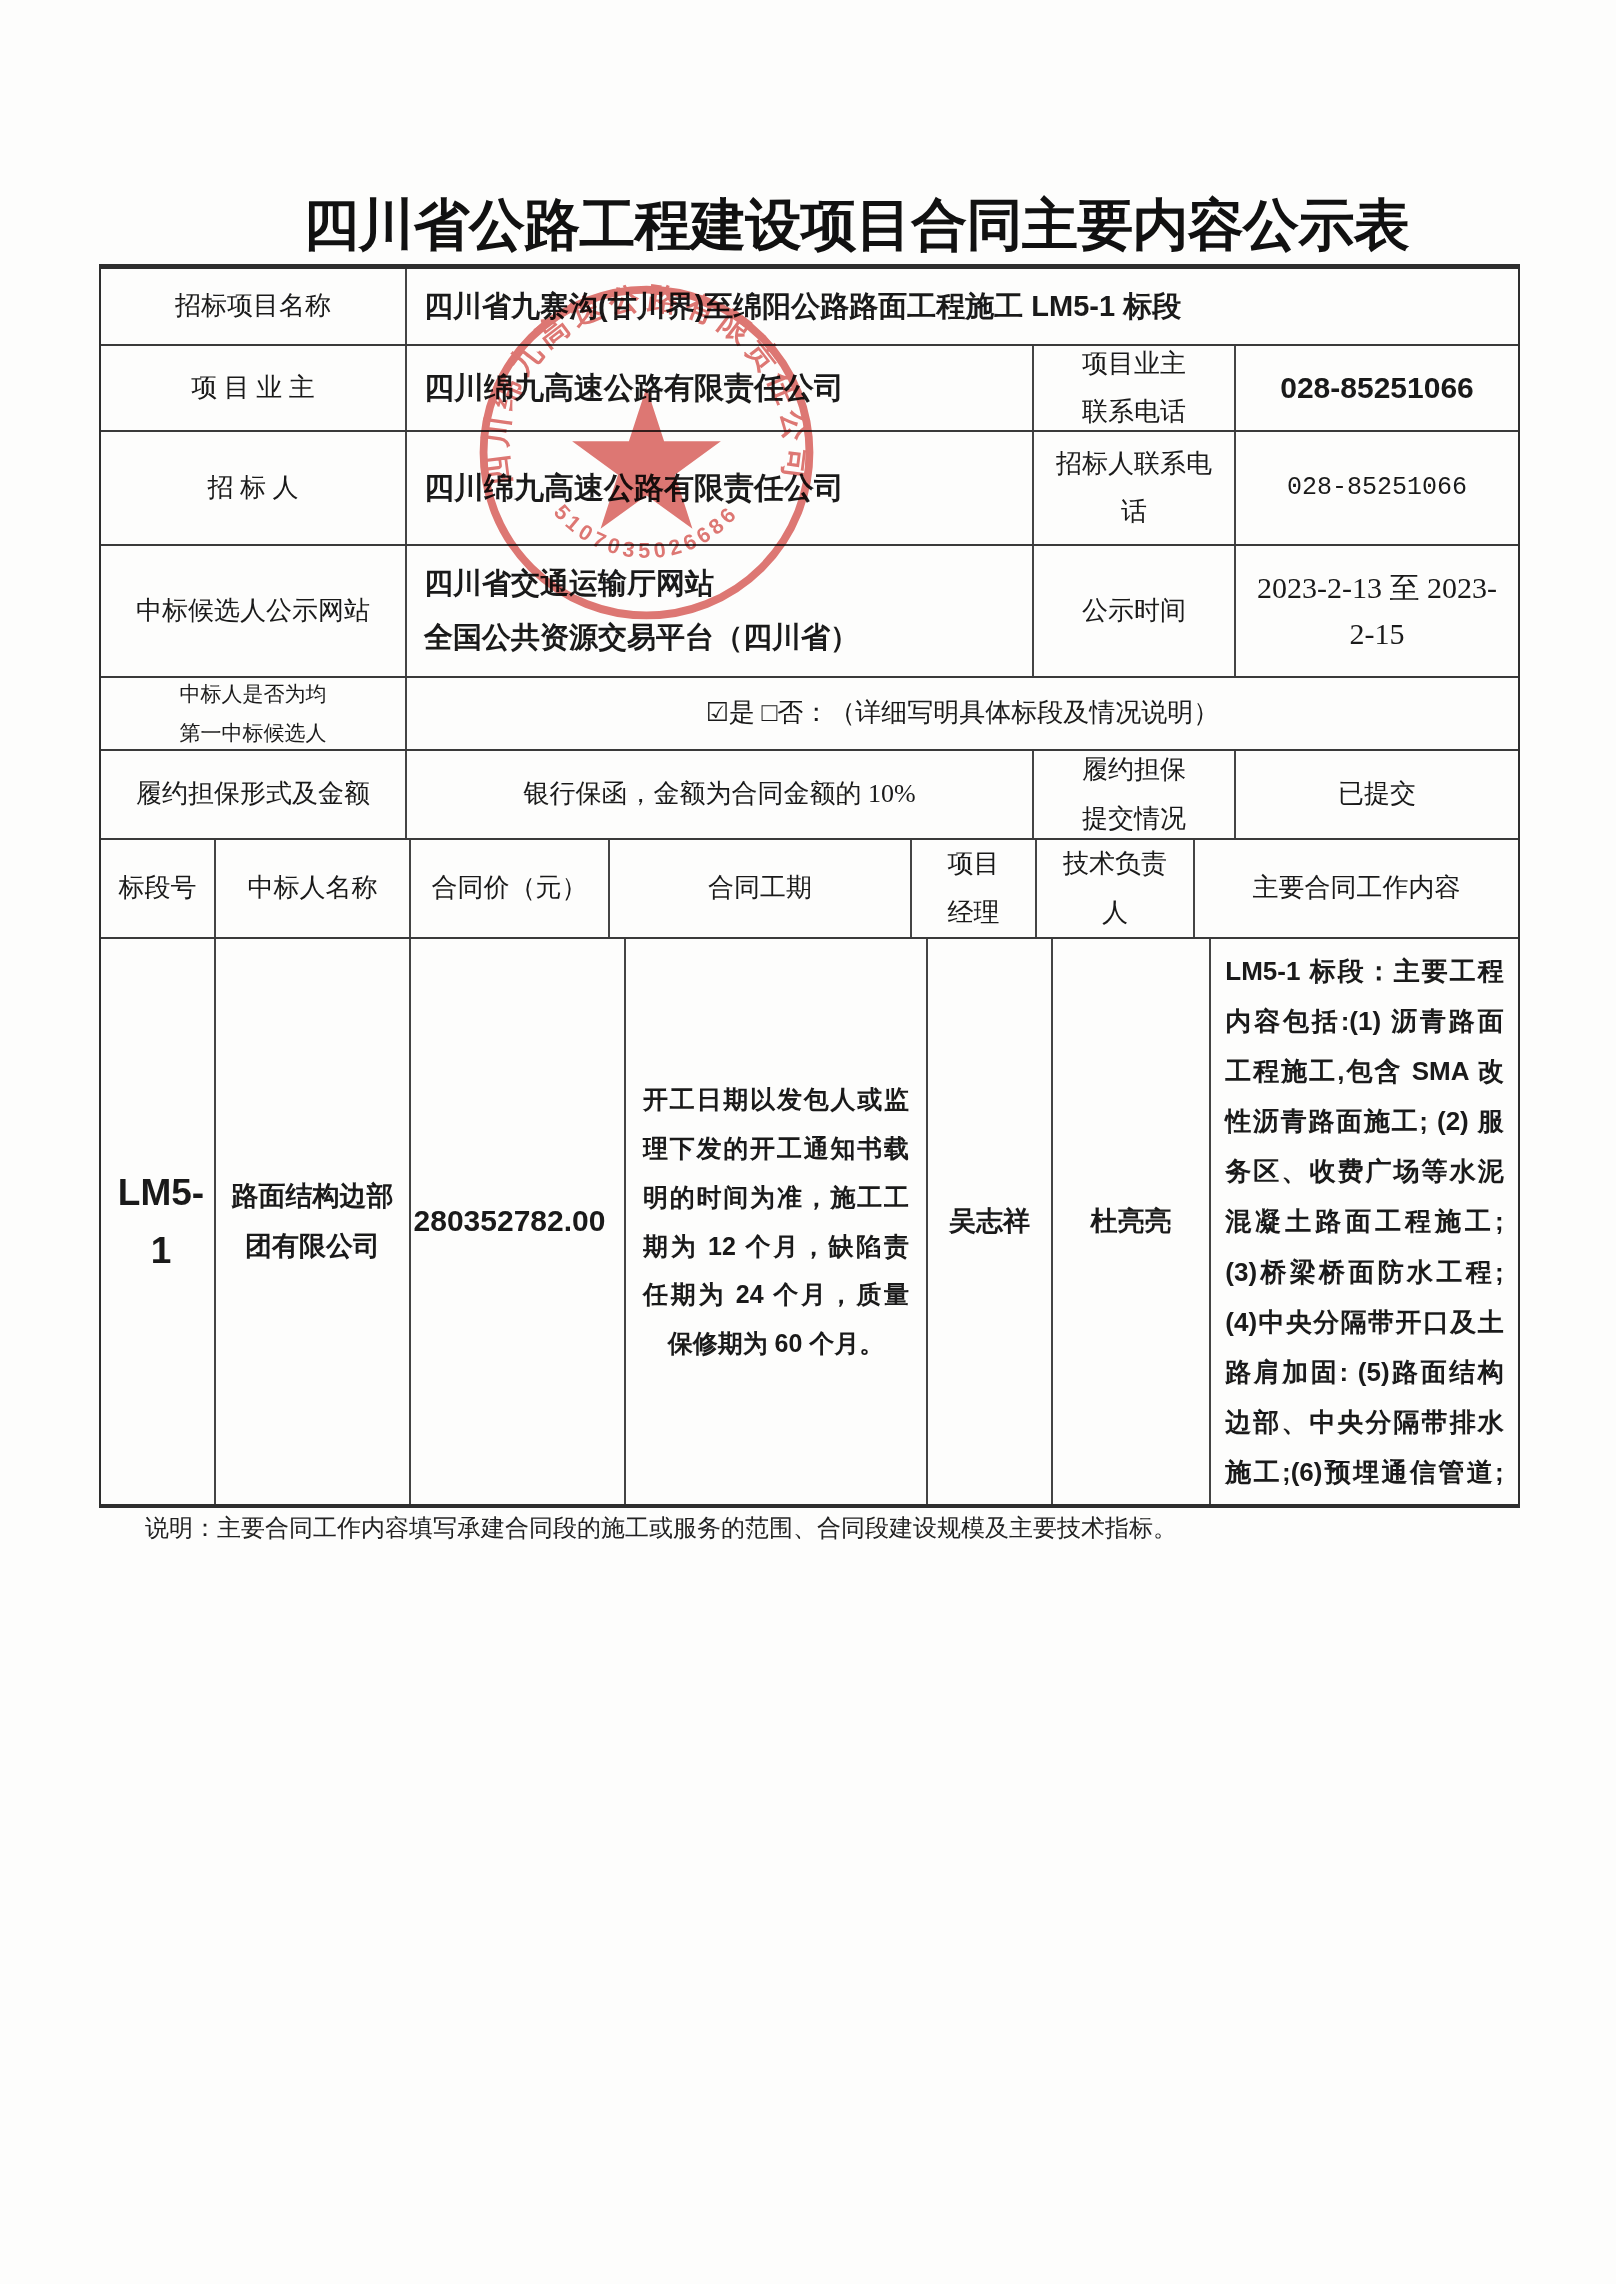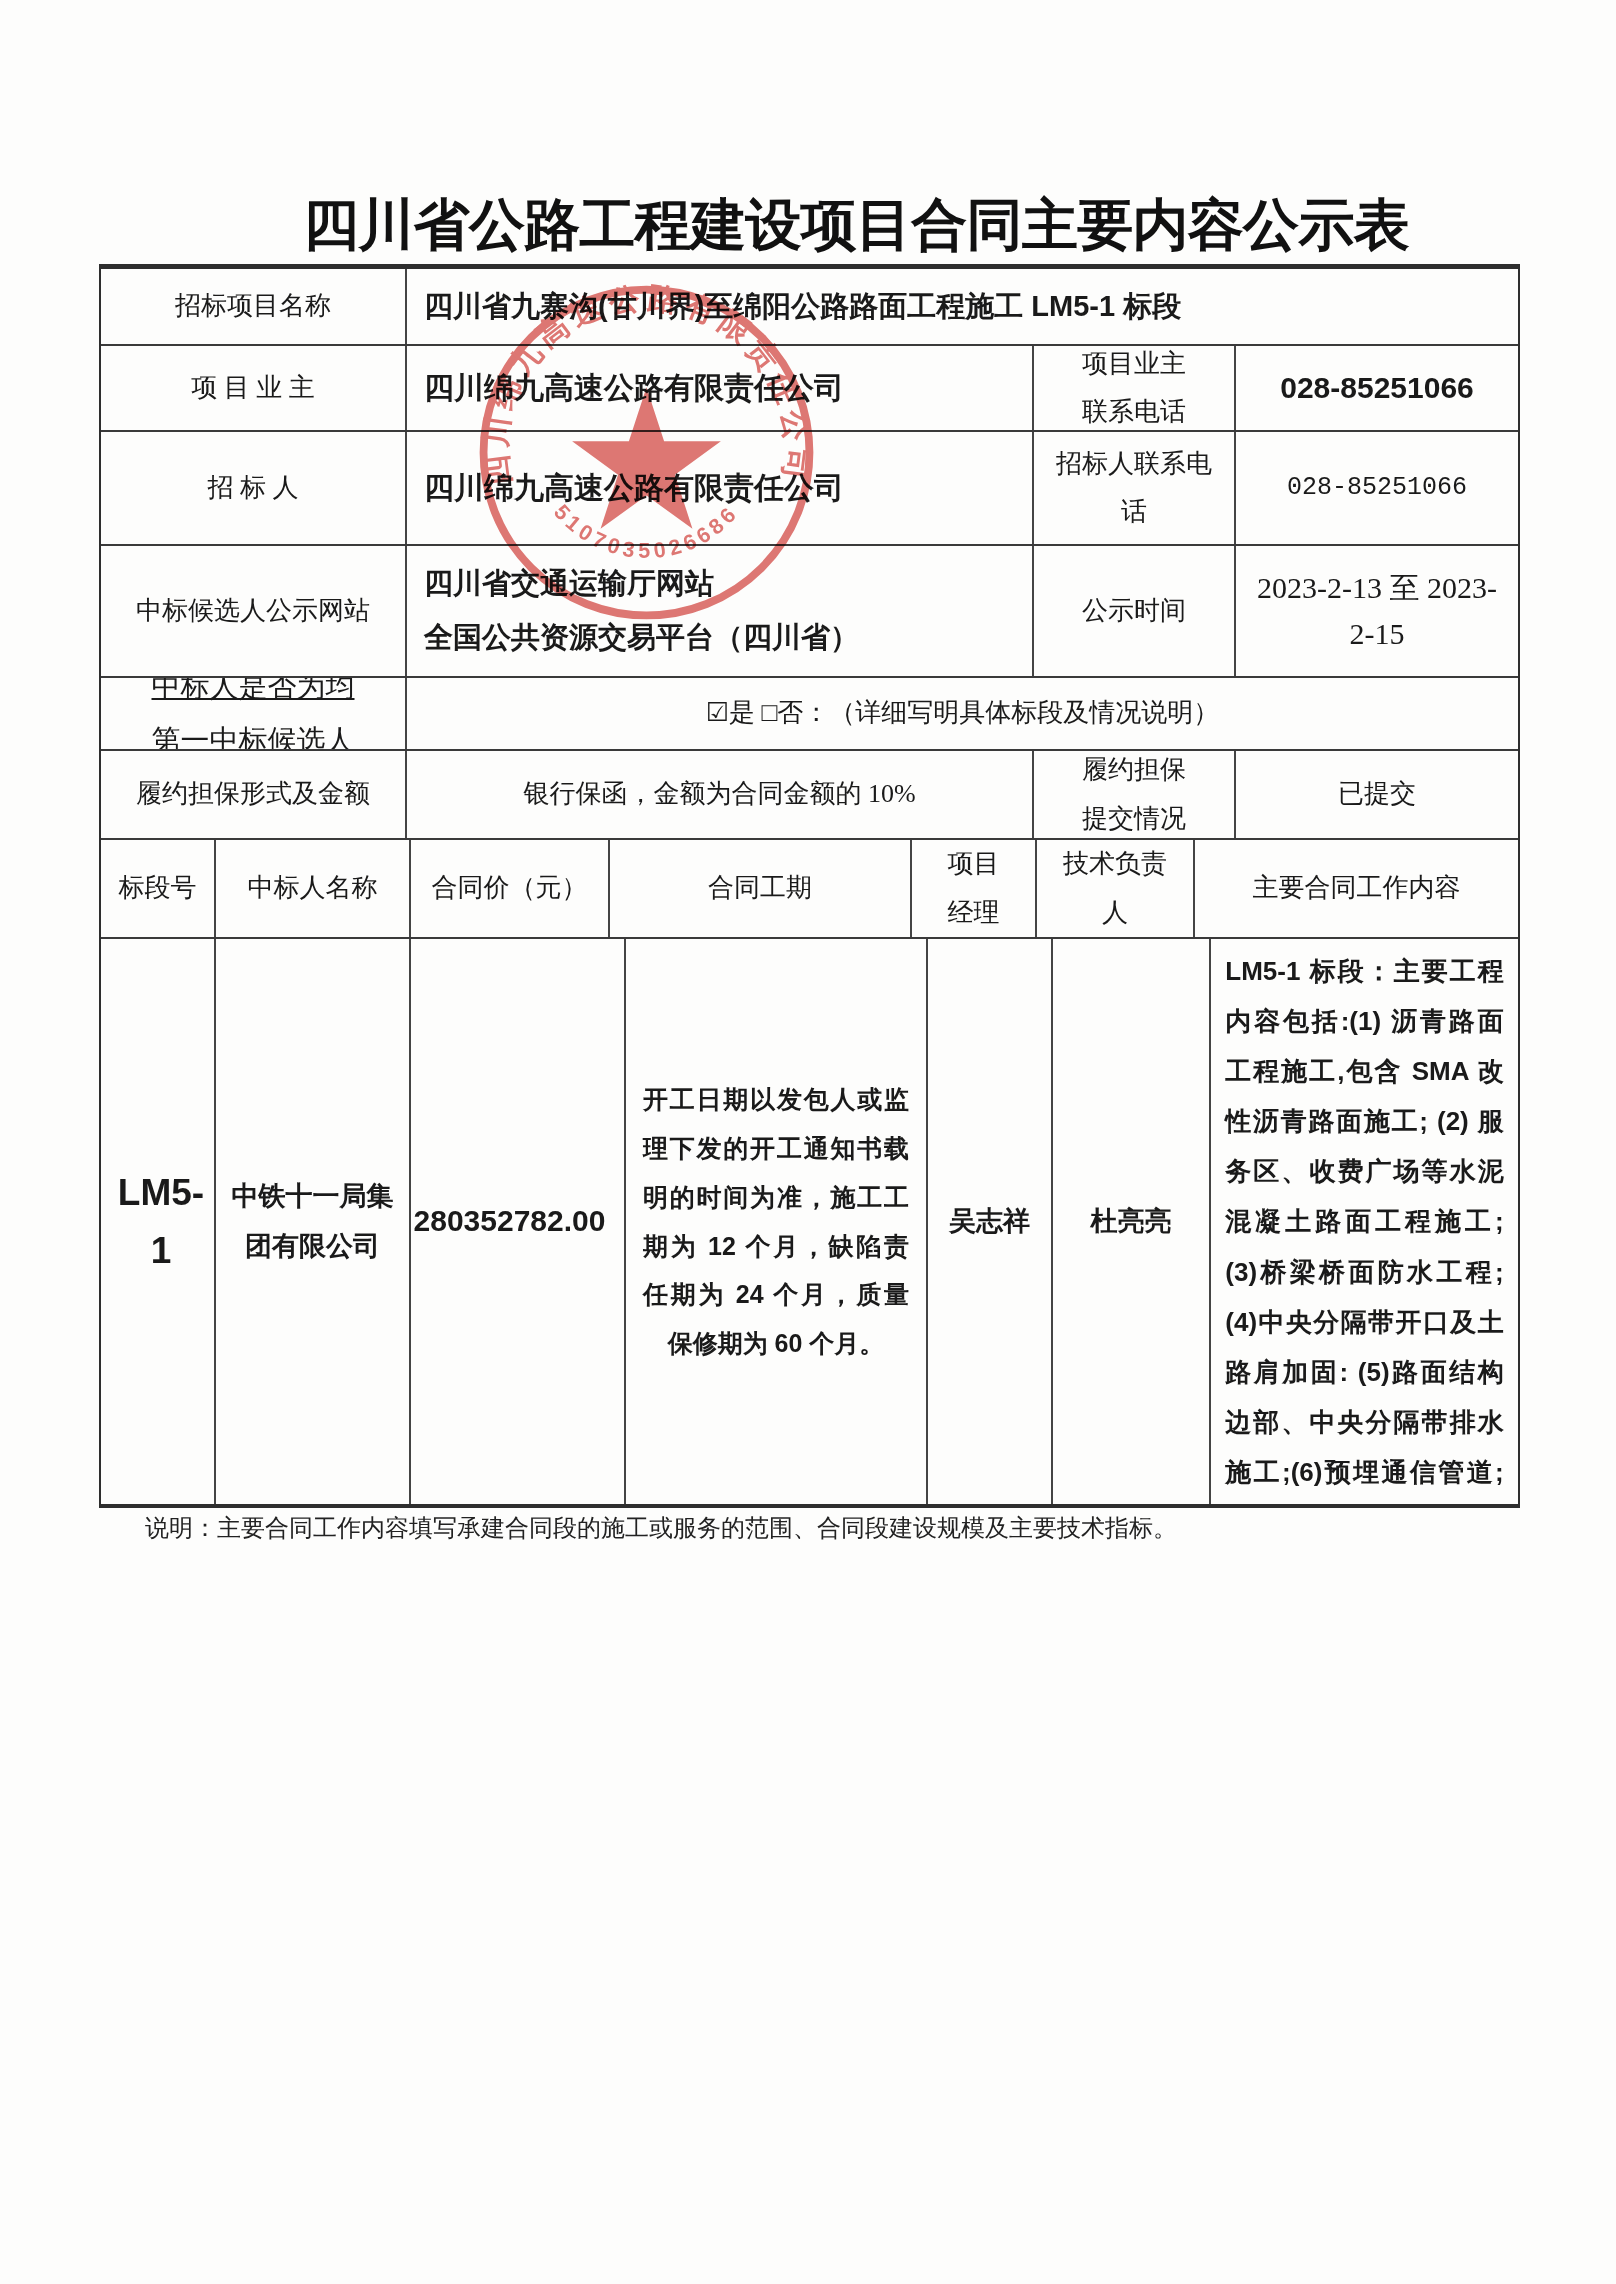--- a/index.html
+++ b/index.html
@@ -156,21 +156,21 @@
 
     <div class="row r4">
       <div class="cell kai c-label">中标候选人公示网站</div>
       <div class="cell hei c-value left lines-2" style="font-size:29px;">四川省交通运输厅网站
 全国公共资源交易平台（四川省）</div>
       <div class="cell kai c-sub">公示时间</div>
       <div class="cell time-val c-tail">2023-2-13 至 2023-2-15</div>
     </div>
 
     <div class="row r5">
-      <div class="cell kai c-label lines-2" style="font-size:29px;text-decoration:underline;">中标人是否为均
+      <div class="cell kai c-label lines-2" style="font-size:21px;">中标人是否为均
 第一中标候选人</div>
       <div class="cell kai c-span">☑是  □否：（详细写明具体标段及情况说明）</div>
     </div>
 
     <div class="row r6">
       <div class="cell kai c-label">履约担保形式及金额</div>
       <div class="cell kai c-value">银行保函，金额为合同金额的 10%</div>
       <div class="cell kai c-sub lines-2">履约担保
 提交情况</div>
       <div class="cell kai c-tail">已提交</div>
@@ -183,21 +183,21 @@
       <div class="cell kai b4">合同工期</div>
       <div class="cell kai b5 lines-2">项目
 经理</div>
       <div class="cell kai b6 lines-2">技术负责
 人</div>
       <div class="cell kai b7">主要合同工作内容</div>
     </div>
 
     <div class="row rd">
       <div class="cell hei b1" style="font-size:37px;padding-left:16px;">LM5-1</div>
-      <div class="cell hei b2 lines-2">中铁十一局集
+      <div class="cell hei b2 lines-2">路面结构边部
 团有限公司</div>
       <div class="cell hei b3 price">280352782.00</div>
       <div class="cell hei b4 duration-cell">开工日期以发包人或监理下发的开工通知书载明的时间为准，施工工期为 12 个月，缺陷责任期为 24 个月，质量保修期为 60 个月。</div>
       <div class="cell hei b5">吴志祥</div>
       <div class="cell hei b6">杜亮亮</div>
       <div class="cell hei b7 scope-cell">四川省九寨沟(甘川界)至绵阳公路路面工程施工 LM5-1 标段：主要工程内容包括:(1) 沥青路面工程施工,包含 SMA 改性沥青路面施工; (2) 服务区、收费广场等水泥混凝土路面工程施工; (3)桥梁桥面防水工程;(4)中央分隔带开口及土路肩加固: (5)路面结构边部、中央分隔带排水施工;(6)预埋通信管道;(7)伸缩缝采购与安装(8)绿化工程施工。</div>
     </div>
 
   </div>
 

